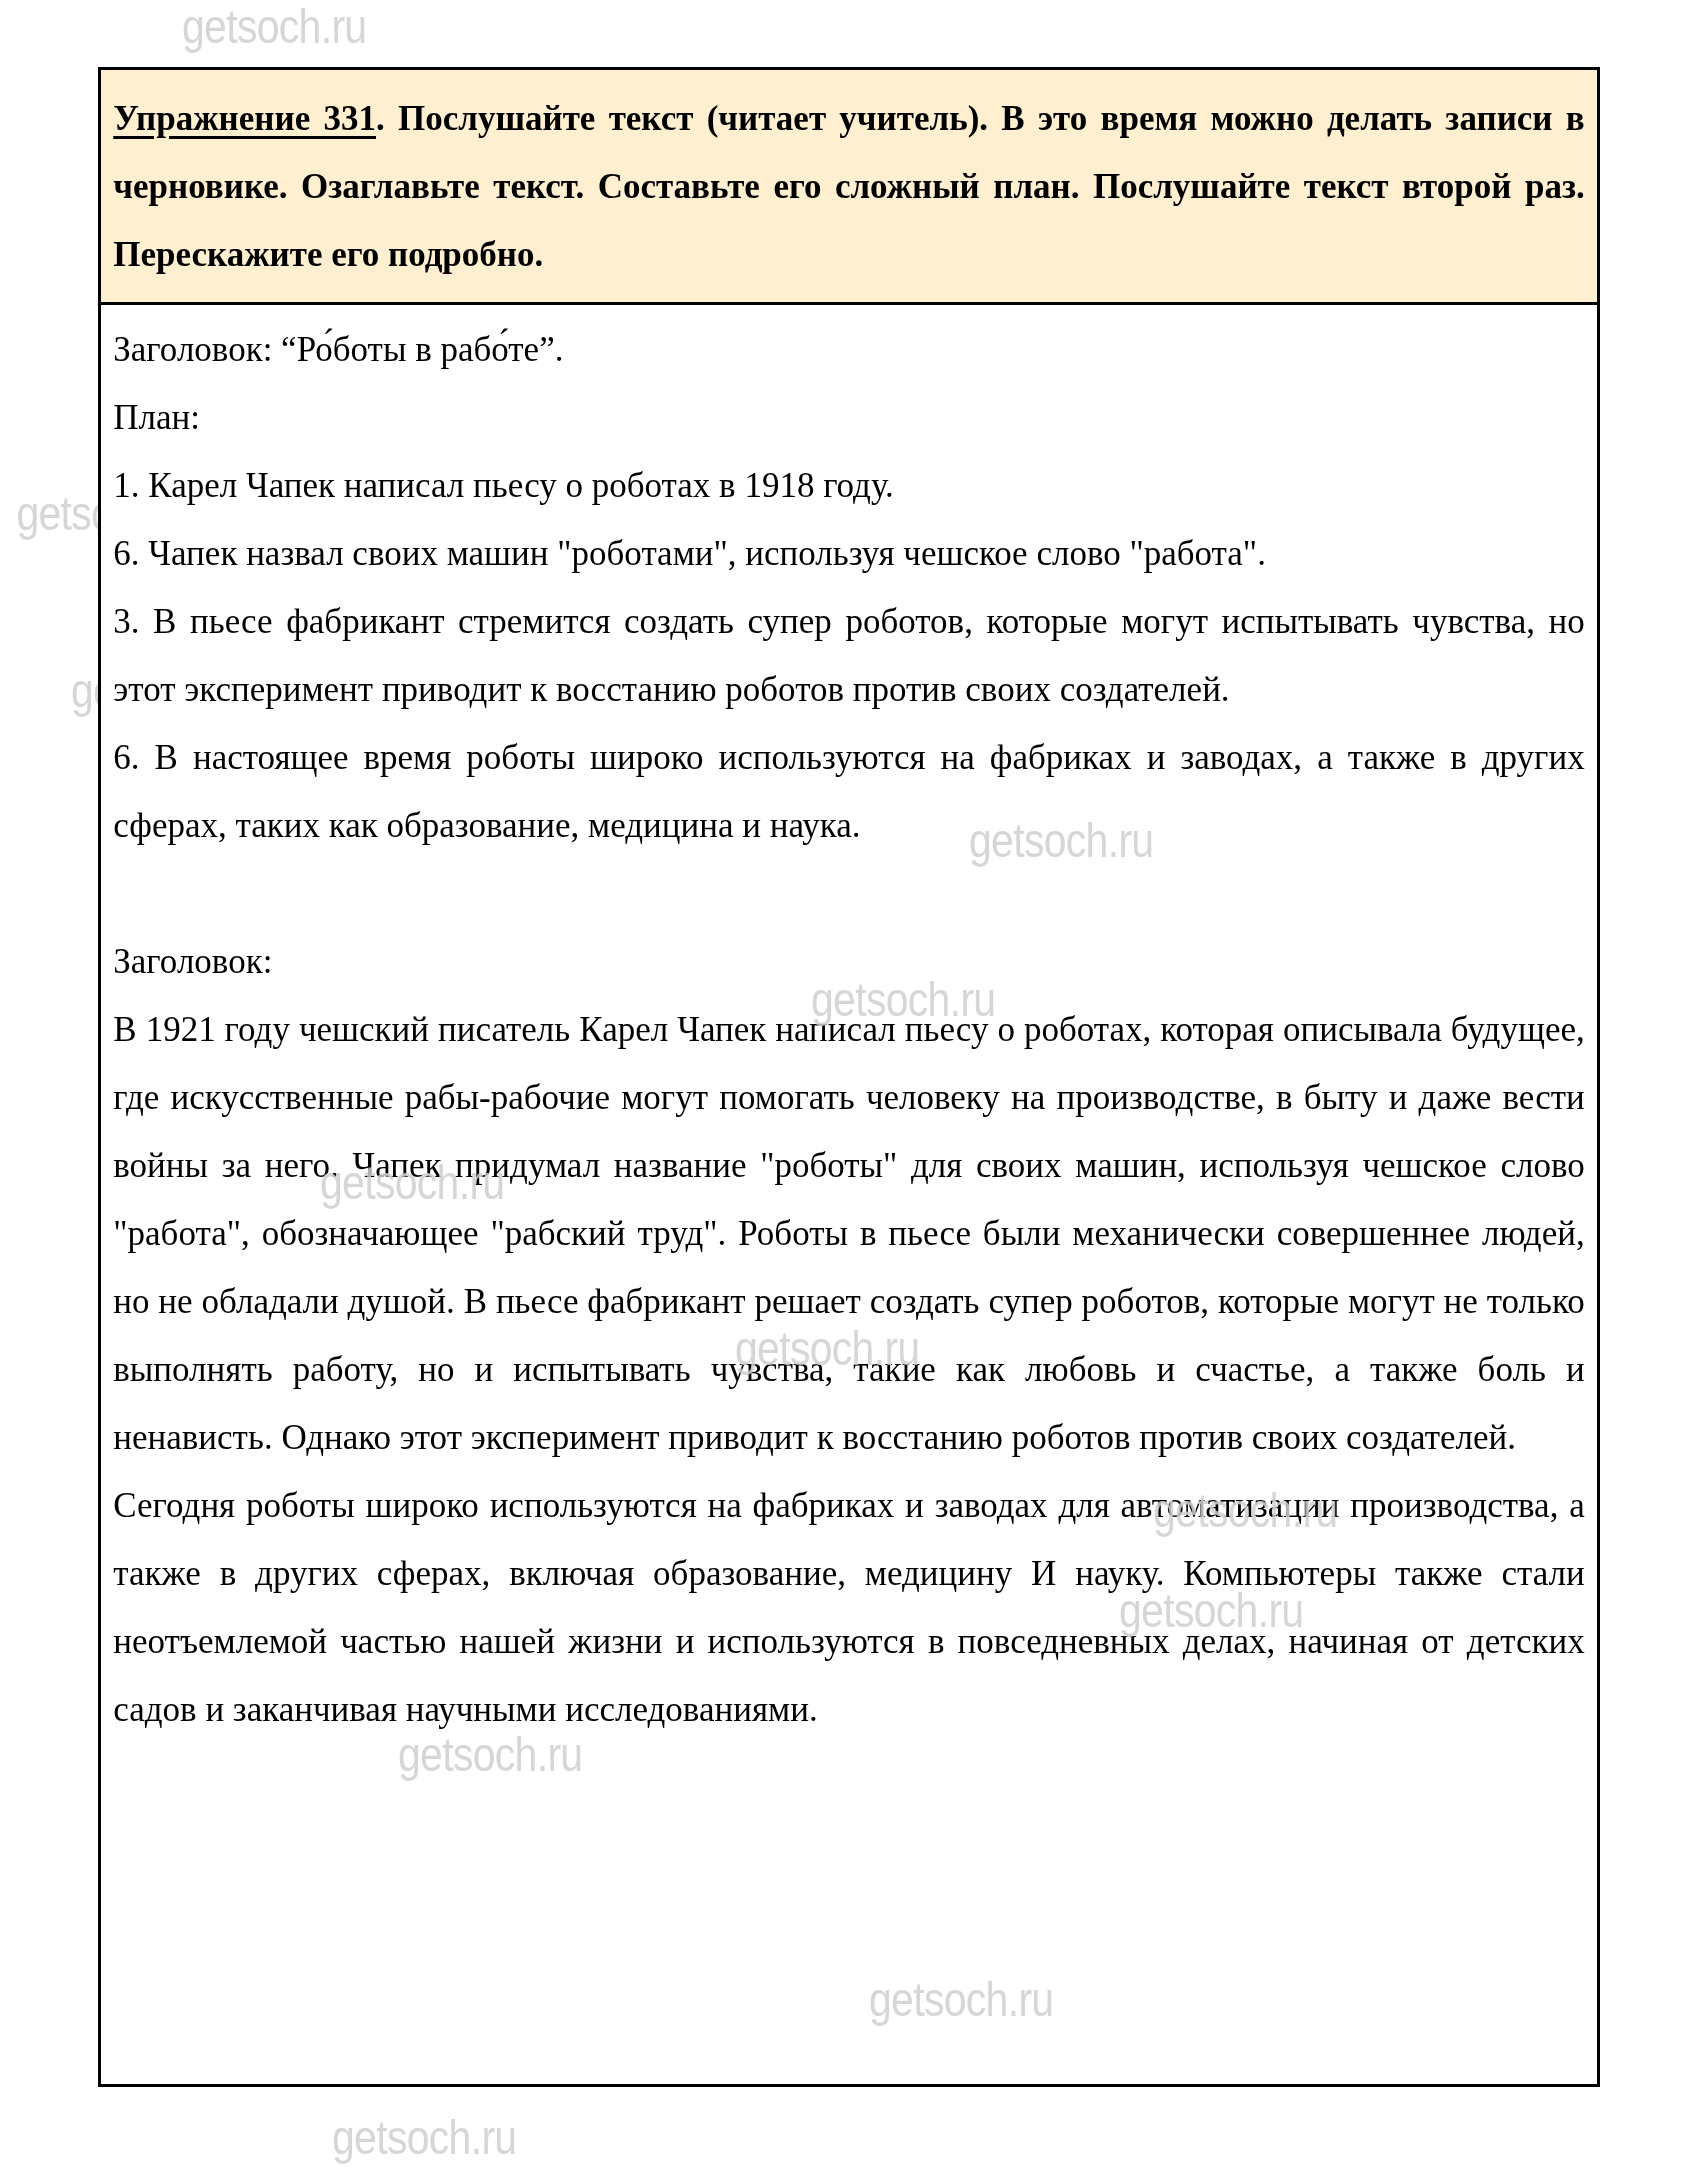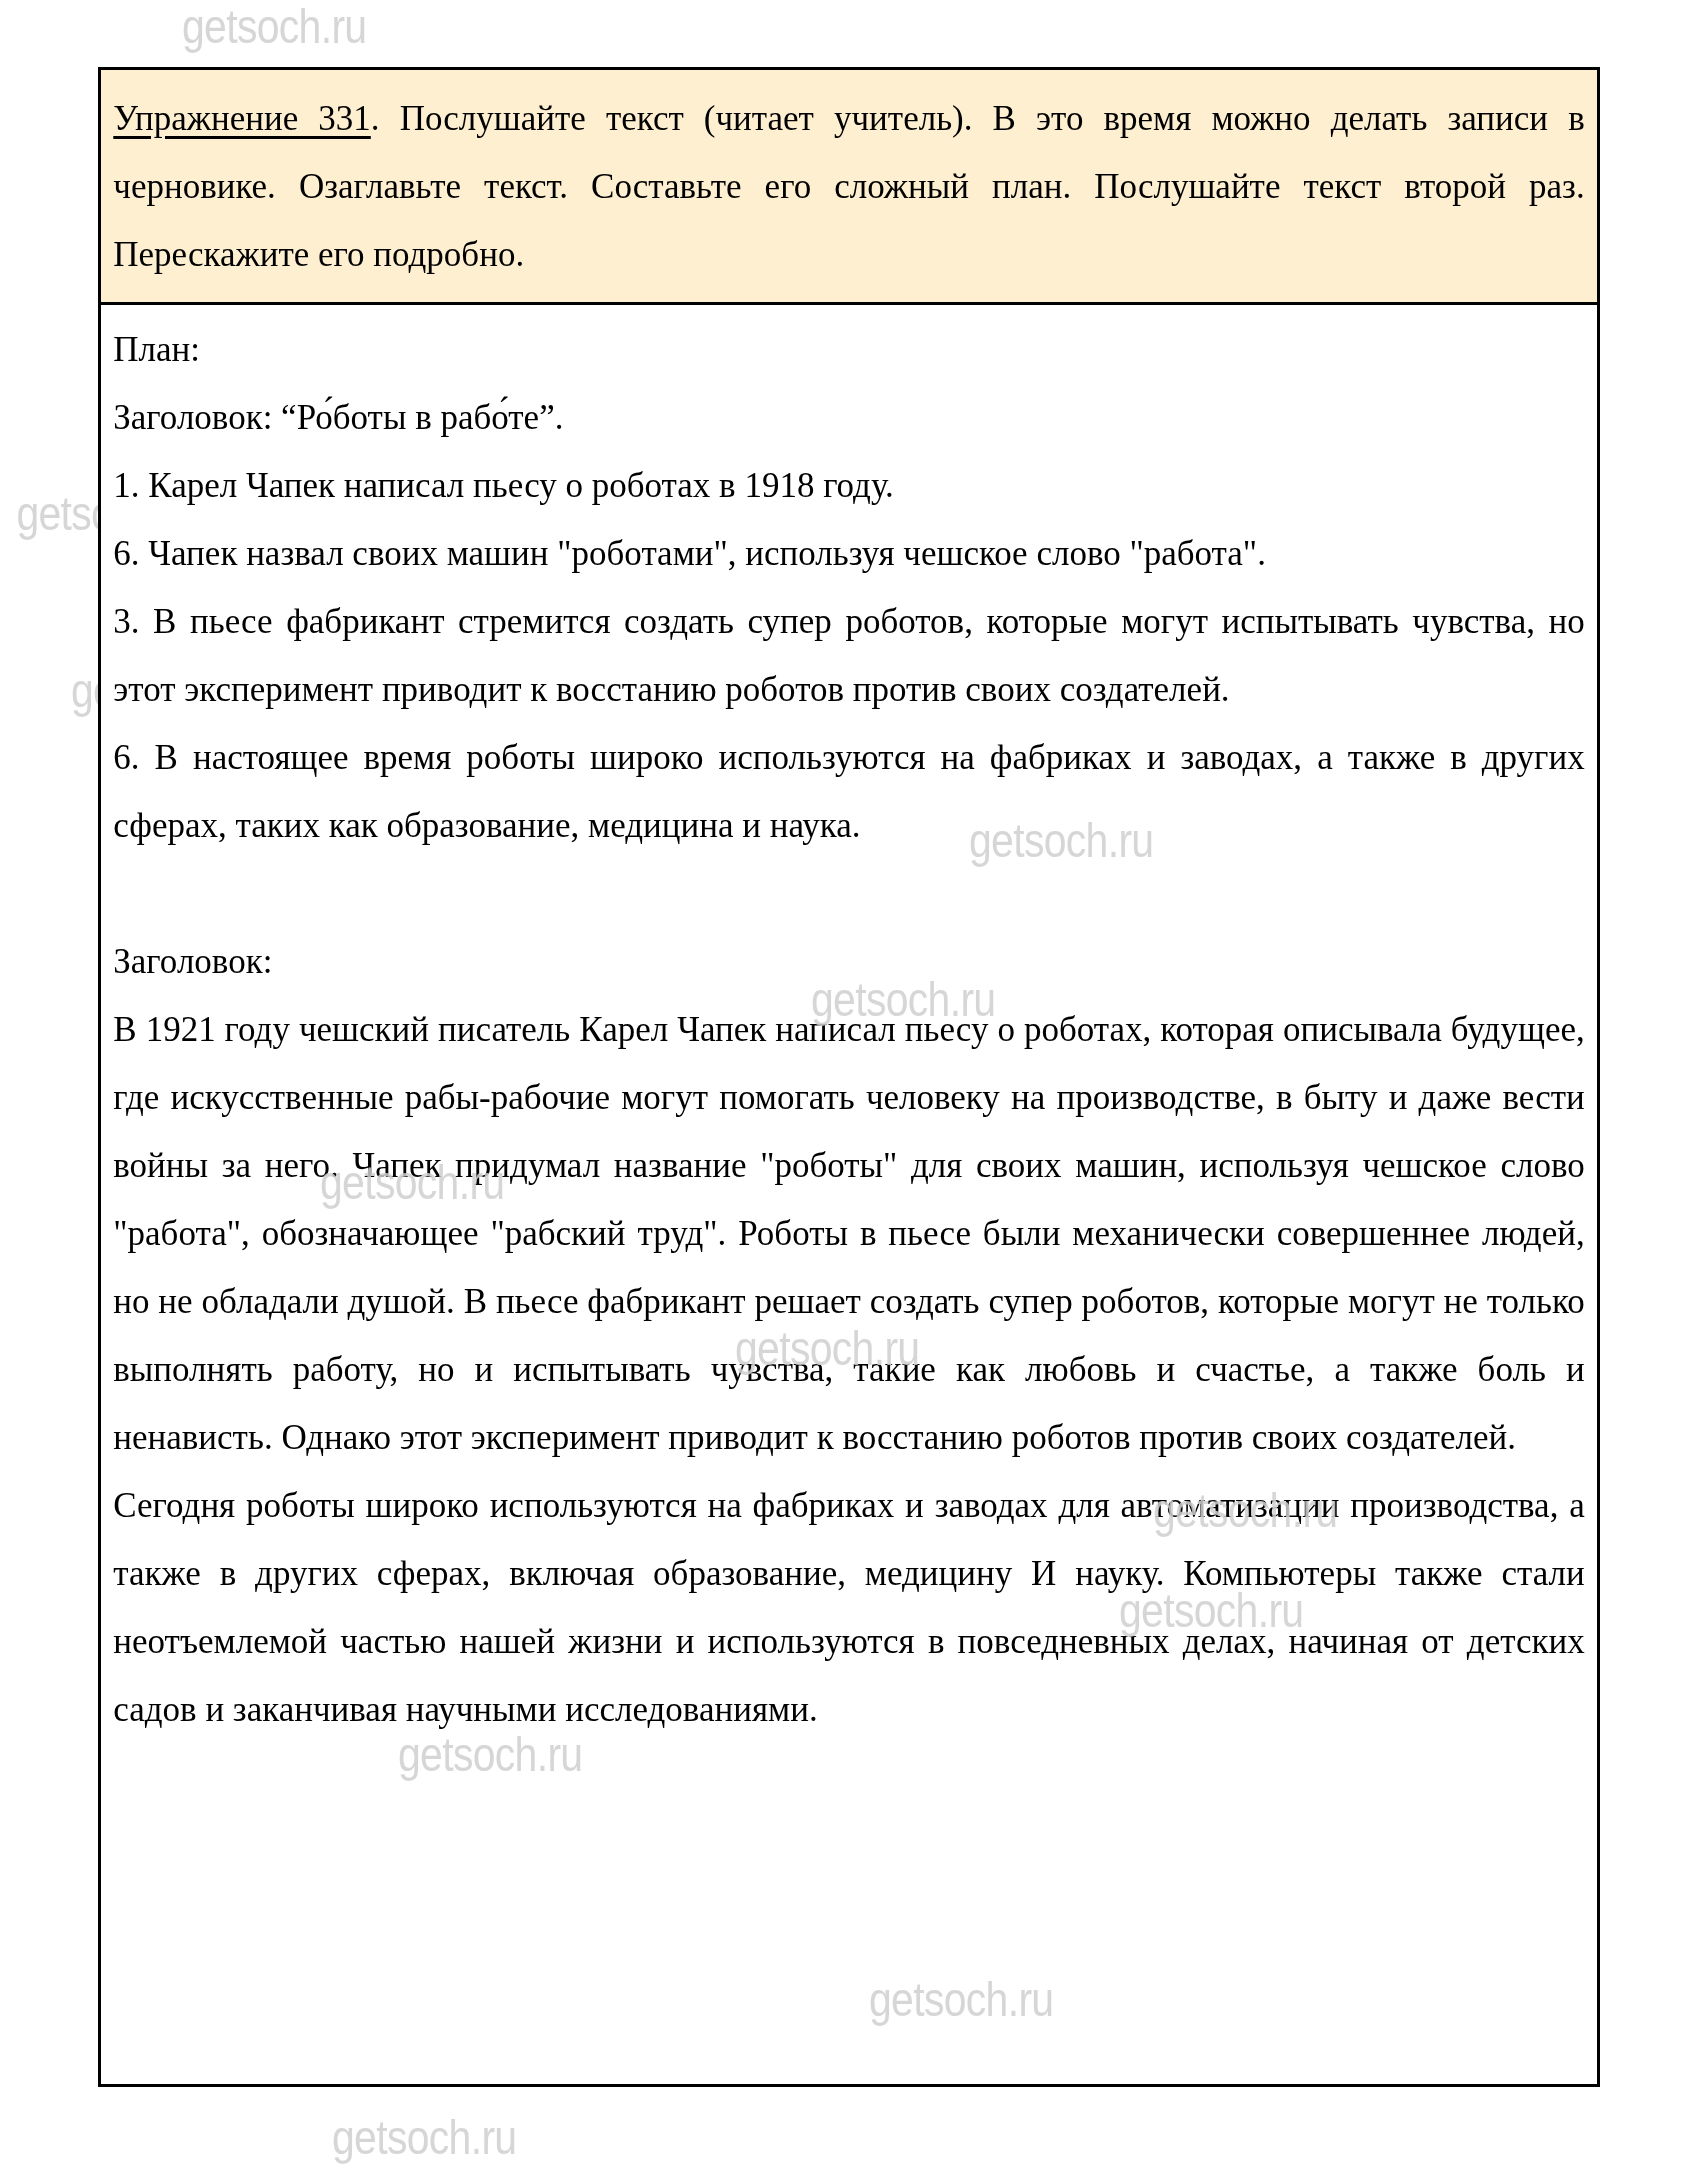--- a/index.html
+++ b/index.html
@@ -7,21 +7,21 @@
   .page-table {
     position: absolute; left: 98px; top: 67px; width: 1502px; height: 2020px;
     border: 3.4px solid #000; box-sizing: border-box; background: #fff;
   }
   .task-header {
     position: absolute; left: 0; top: 0; right: 0; height: 235px;
     background: #feefd0; border-bottom: 3.4px solid #000; box-sizing: border-box;
     padding: 15px 12.3px 0 12.3px;
   }
   .task-text {
-    font-family: "Liberation Serif", serif; font-weight: normal; font-size: 35px;
+    font-family: "Liberation Serif", serif; font-weight: bold; font-size: 35px;
     line-height: 68px; color: #000; text-align: justify; margin: 0;
   }
   .task-label { text-decoration: underline; text-decoration-thickness: 3.4px; text-underline-offset: 5.5px; }
   .answer {
     position: absolute; left: 0; top: 235px; right: 0; bottom: 0;
     padding: 11px 12.3px 0 12.3px; box-sizing: border-box;
   }
   .answer p {
     font-family: "Liberation Serif", serif; font-size: 35px; line-height: 68px;
     color: #000; margin: 0; text-align: justify;
@@ -39,22 +39,22 @@
 <div class="wm" style="left:182px;top:4.1px;">getsoch.ru</div>
 <div class="wm" style="left:291px;top:245px;">getsoch.ru</div>
 <div class="wm" style="left:16.4px;top:491px;">getsoch.ru</div>
 <div class="wm" style="left:71px;top:668px;">getsoch.ru</div>
 
 <div class="page-table">
   <div class="task-header">
     <p class="task-text"><span class="task-label">Упражнение 331</span><span>. Послушайте текст (читает учитель). В это время можно делать записи в черновике. Озаглавьте текст. Составьте его сложный план. Послушайте текст второй раз. Перескажите его подробно.</span></p>
   </div>
   <div class="answer">
+    <p>Заголовок: “Ро́боты в рабо́те”.</p>
     <p>План:</p>
-    <p>Заголовок: “Ро́боты в рабо́те”.</p>
     <p>1. Карел Чапек написал пьесу о роботах в 1918 году.</p>
     <p>6. Чапек назвал своих машин "роботами", используя чешское слово "работа".</p>
     <p>3. В пьесе фабрикант стремится создать супер роботов, которые могут испытывать чувства, но этот эксперимент приводит к восстанию роботов против своих создателей.</p>
     <p>6. В настоящее время роботы широко используются на фабриках и заводах, а также в других сферах, таких как образование, медицина и наука.</p>
     <p class="gap"></p>
     <p>Заголовок:</p>
     <p>В 1921 году чешский писатель Карел Чапек написал пьесу о роботах, которая описывала будущее, где искусственные рабы-рабочие могут помогать человеку на производстве, в быту и даже вести войны за него. Чапек придумал название "роботы" для своих машин, используя чешское слово "работа", обозначающее "рабский труд". Роботы в пьесе были механически совершеннее людей, но не обладали душой. В пьесе фабрикант решает создать супер роботов, которые могут не только выполнять работу, но и испытывать чувства, такие как любовь и счастье, а также боль и ненависть. Однако этот эксперимент приводит к восстанию роботов против своих создателей.</p>
     <p>Сегодня роботы широко используются на фабриках и заводах для автоматизации производства, а также в других сферах, включая образование, медицину И науку. Компьютеры также стали неотъемлемой частью нашей жизни и используются в повседневных делах, начиная от детских садов и заканчивая научными исследованиями.</p>
   </div>
 </div>

